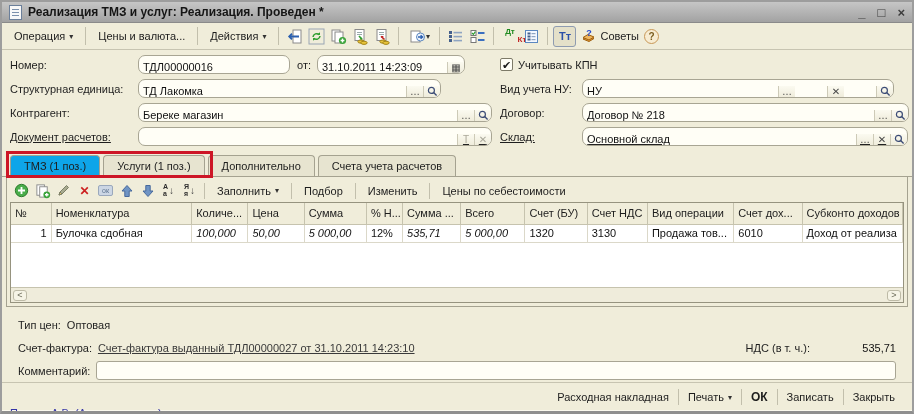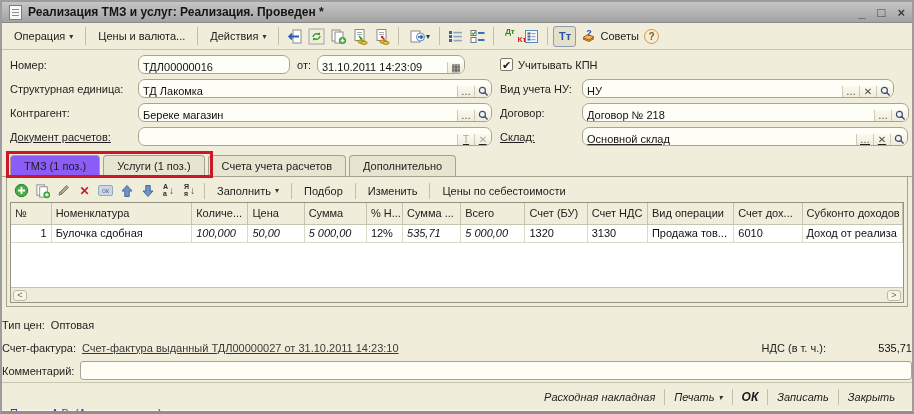--- a/index.html
+++ b/index.html
@@ -48,21 +48,21 @@
   .r1{top:2px;} .r2{top:26px;} .r3{top:50px;} .r4{top:74px;text-decoration:underline;}
   .chk-row{ position:absolute; left:498px; display:flex; align-items:center; gap:5px; height:19px;}
   .chk{ width:13px; height:13px; border:1px solid #7d7a68; background:#fffef6; border-radius:2px;
     display:flex; align-items:center; justify-content:center; font-size:11px; color:#1a1a1a; line-height:10px;}
 
   
   .tabs{ display:flex; align-items:flex-end; padding:0 0 0 8px; position:relative; height:25px; flex:0 0 auto;}
   .tabs::after{ content:""; position:absolute; left:0; right:0; bottom:0; height:1px; background:#a5a290;}
   .tab{ padding:4px 13px 5px; border:1px solid #a5a290; border-bottom:none; border-radius:4px 4px 0 0;
     background:#e7e4d0; margin-right:3px; position:relative; color:#1d1d1d; white-space:nowrap;}
-  .tab.active{ background:#8b5cf6; z-index:3; padding-bottom:6px; margin-bottom:-1px; font-weight:normal;}
+  .tab.active{ background:#0ea5e9; z-index:3; padding-bottom:6px; margin-bottom:-1px; font-weight:normal;}
   .annotation{ position:absolute; left:4px; top:-1px; width:207px; height:27px;
     border:3px solid #cd1626; z-index:5; pointer-events:none;}
 
   
   .tab-panel{ margin:0 4px; border:1px solid #a5a290; border-top:none; background:#f0edda;
     padding:2px 3px 3px; flex:0 0 auto;}
   .grid-toolbar{ height:23px; display:flex; align-items:center; gap:2px; padding:0 2px;}
   .g-ic{ width:19px; height:19px; display:flex; align-items:center; justify-content:center; border-radius:3px;}
   .g-btn{ padding:3px 7px; color:#1d1d1d; display:flex; align-items:center; gap:4px; white-space:nowrap;}
   .g-sep{ width:1px; height:16px; background:#c2bfac; margin:0 3px;}
@@ -82,38 +82,38 @@
     background:#fff; color:#111;}
   table.grid td:first-child{ border-left:none;}
   td.rowsel{ background:linear-gradient(#5d8ed8,#2f63af); color:#fff; text-align:right; border-color:#2f63af;}
   td.num{ text-align:left;font-style:italic;}
   .hscroll{ position:absolute; left:0; right:0; bottom:0; height:15px; background:#efecdb;
     border-top:1px solid #c6c3ae; display:flex; align-items:center; justify-content:space-between; padding:0 2px;}
   .sc-btn{ width:14px; height:11px; border:1px solid #bdbaa6; border-radius:3px; background:#f6f4e6;
     color:#6a6a58; font-size:9px; line-height:9px; display:flex; align-items:center; justify-content:center;}
 
   
-  .sumrows{ padding:6px 0 0; flex:0 0 auto;}
+  .sumrows{ padding:6px 16px 0; flex:0 0 auto;}
   .srow{ display:flex; align-items:center; height:23px;}
   .srow .lab{ color:#1e1e1e; margin-right:6px;}
   .invoice-link{ color:#3a3a3a; text-decoration:underline; cursor:pointer; }
   .sum-right{ margin-left:auto; display:flex; align-items:center;}
   .sum-right .rlab{ color:#1e1e1e;}
   .sum-right .rval{ width:86px; text-align:right; color:#111;}
   .comment-row .fld2{ flex:1; height:19px; border:1px solid #a8a593; border-radius:3px; background:#fffef6;
     display:flex; align-items:stretch;}
   .fld2 input{ flex:1; border:none; outline:none; background:transparent; padding:0 4px;
     font-family:"Liberation Sans", sans-serif; font-size:11px;}
 
   
   .statusbar{ margin-top:auto; border-top:1px solid #c7c4b1; box-shadow:0 -1px 0 #fbf9ee inset;
     height:29px; display:flex; align-items:center; padding:0 8px; flex:0 0 auto;}
   .user{ color:#3434a6;margin-top:32px;}
   .sb-actions{ margin-left:auto; display:flex; align-items:center;}
-  .sb-btn{ padding:4px 9px; color:#1d1d1d; display:flex; align-items:center; gap:4px; white-space:nowrap; border-radius:3px;font-style:italic;}
+  .sb-btn{ padding:4px 9px; color:#1d1d1d; display:flex; align-items:center; gap:4px; white-space:nowrap; border-radius:3px;}
   .sb-sep{ width:1px; height:16px; background:#c2bfac;}
   .sb-btn.ok{ font-weight:bold; font-size:12px;}
 
   svg{ display:block;}
 </style>
 </head>
 <body>
 
 <div class="window">
 
@@ -253,32 +253,32 @@
     <div class="fld r1" style="left:315px; width:148px;">
       <input value="31.10.2011 14:23:09" style="">
       <span class="mini">▦</span>
     </div>
     <div class="chk-row r1">
       <span class="chk">✔</span>
       <span>Учитывать КПН</span>
     </div>
 
     <span class="flabel r2">Структурная единица:</span>
-    <div class="fld r2" style="left:136px; width:354px;">
+    <div class="fld r2" style="left:136px; width:303px;">
       <input value="ТД Лакомка" style="">
       <span class="mini">…</span>
       <span class="mini">
           <svg width="11" height="11" viewBox="0 0 11 11">
             <circle cx="4.4" cy="4.4" r="3" fill="none" stroke="#3c4c76" stroke-width="1.2"></circle>
             <path d="M6.6 6.6 L9.6 9.6" stroke="#3c4c76" stroke-width="1.4"></path>
           </svg>
         </span>
     </div>
     <span class="flabel r2" style="left:498px">Вид учета НУ:</span>
-    <div class="fld r2" style="left:580px; width:312px;">
+    <div class="fld r2" style="left:580px; width:312px;gap:32px;">
       <input value="НУ" style="">
       <span class="mini">…</span>
       <span class="mini">✕</span>
       <span class="mini">
           <svg width="11" height="11" viewBox="0 0 11 11">
             <circle cx="4.4" cy="4.4" r="3" fill="none" stroke="#3c4c76" stroke-width="1.2"></circle>
             <path d="M6.6 6.6 L9.6 9.6" stroke="#3c4c76" stroke-width="1.4"></path>
           </svg>
         </span>
     </div>
@@ -323,22 +323,22 @@
             <path d="M6.6 6.6 L9.6 9.6" stroke="#3c4c76" stroke-width="1.4"></path>
           </svg>
         </span>
     </div>
   </div>
 
   <div class="tabs">
     <div class="annotation"></div>
     <div class="tab active">ТМЗ (1 поз.)</div>
     <div class="tab">Услуги (1 поз.)</div>
+    <div class="tab">Дополнительно</div>
     <div class="tab">Счета учета расчетов</div>
-    <div class="tab">Дополнительно</div>
   </div>
 
   <div class="tab-panel">
     <div class="grid-toolbar">
       <div class="g-ic">
         <svg width="15" height="15" viewBox="0 0 15 15">
           <circle cx="7.5" cy="7.5" r="6.2" fill="#4aad4a" stroke="#2e7d2e"></circle>
           <path d="M7.5 4 v7 M4 7.5 h7" stroke="#fff" stroke-width="1.8"></path>
         </svg>
       </div>

